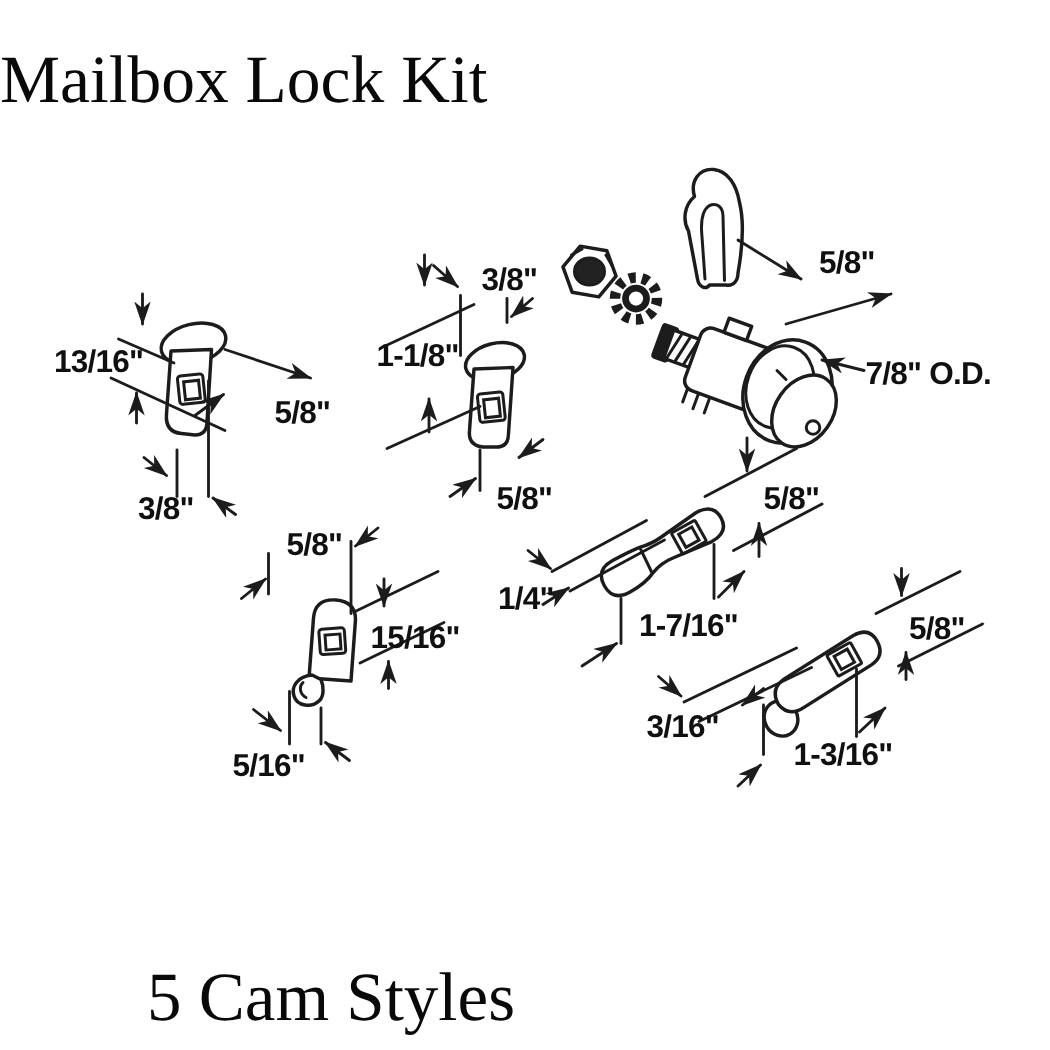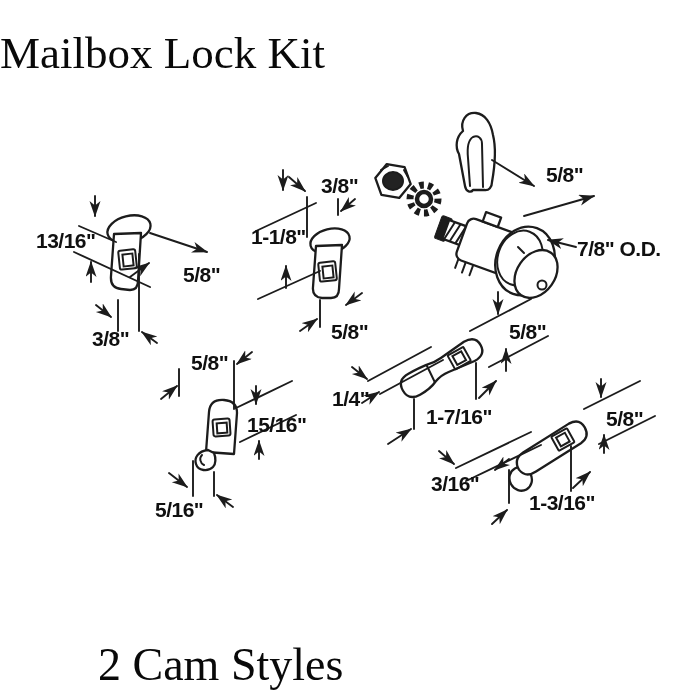--- a/index.html
+++ b/index.html
@@ -231,13 +231,13 @@
   <text class="dim" x="247" y="432">15/16"</text>
   <text class="dim" x="155" y="517">5/16"</text>
   <text class="dim" x="509" y="339">5/8"</text>
   <text class="dim" x="332" y="406">1/4"</text>
   <text class="dim" x="426" y="424">1-7/16"</text>
   <text class="dim" x="606" y="426">5/8"</text>
   <text class="dim" x="431" y="491">3/16"</text>
   <text class="dim" x="529" y="510">1-3/16"</text>
 </svg>
 
-<div class="caption">2 Cam Styles</div>
+<div class="caption">5 Cam Styles</div>
 
 </body></html>

